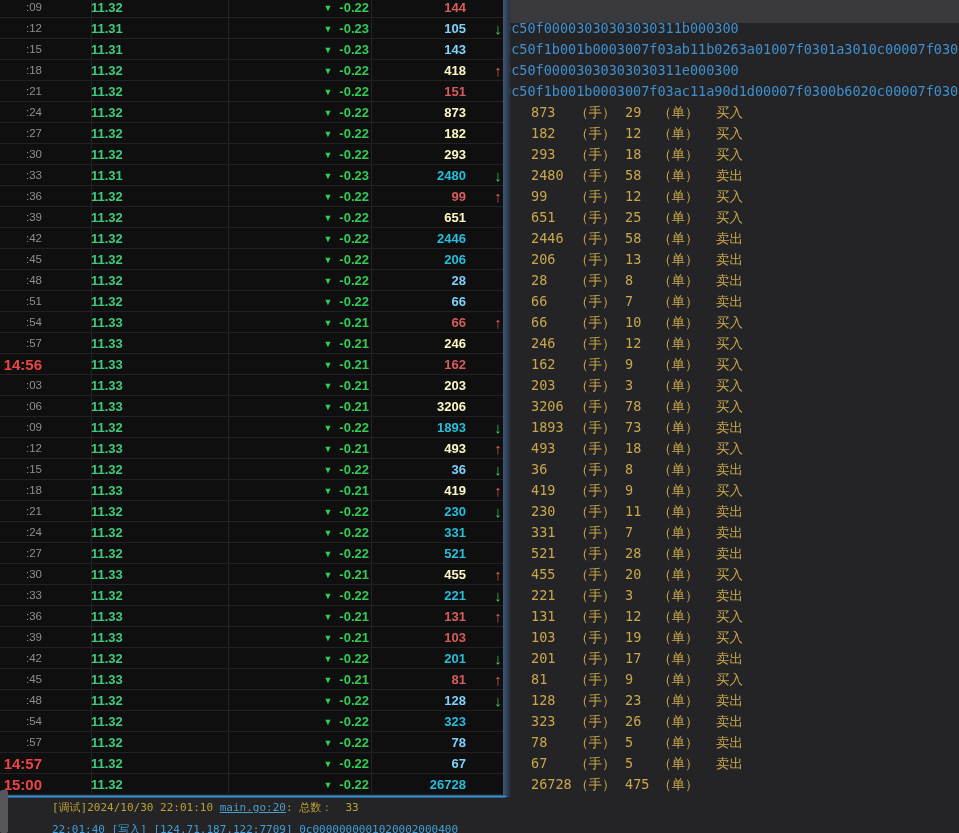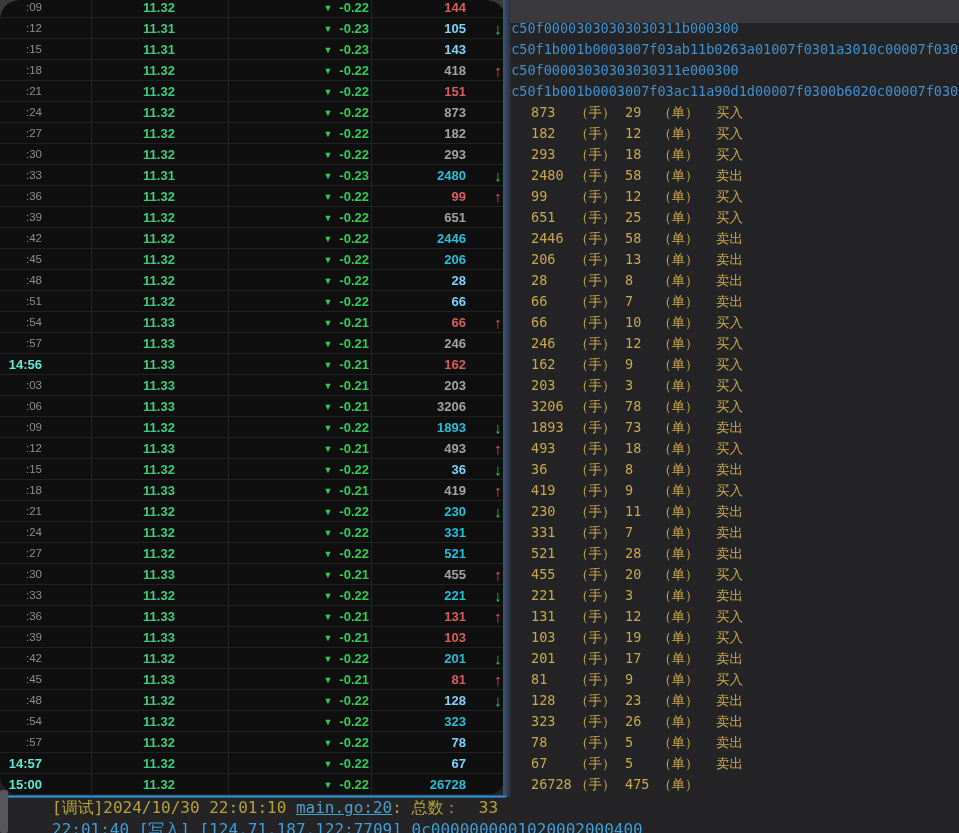--- a/index.html
+++ b/index.html
@@ -19,43 +19,43 @@
   .trade-row{position:absolute;left:0;width:959px;height:21px;line-height:21px;
     font-family:"DejaVu Sans Mono", monospace;font-size:13.5px;color:#c9a84c;}
   .trade-row span{position:absolute;top:0;white-space:pre;}
   .tr-qty{left:531px;}
   .tr-lots{left:575px;}
   .tr-count{left:625px;}
   .tr-unit{left:658px;}
   .tr-side{left:716px;}
   .logline{
     position:absolute;left:52px;height:16px;line-height:16px;white-space:pre;
-    font-family:"DejaVu Sans Mono", monospace;font-size:16px;
+    font-family:"DejaVu Sans Mono", monospace;font-size:11px;
   }
   #log-a{top:800px;color:#b9a235;}
   #log-a .loglink{color:#4a9fc9;text-decoration:underline;cursor:pointer;}
   #log-b{top:822px;color:#3f9fd9;}
   .left-scrollbar{position:absolute;left:0;top:790px;width:8px;height:43px;
     background:#57575b;z-index:6;border-radius:2px;}
   
   #tick-panel{position:absolute;left:0;top:0;width:506px;height:795px;z-index:2;
-    background:#0f0f10;overflow:hidden;border-radius:20px;}
+    background:#0f0f10;overflow:hidden;}
   .vdiv{position:absolute;top:0;width:1px;height:100%;background:#242426;}
   #tick-rows{margin-top:-3px;}
   .trow{position:relative;height:21px;display:flex;align-items:center;
     border-bottom:1px solid #222224;box-sizing:border-box;font-weight:bold;font-size:13px;}
   .c-time{width:91px;text-align:right;box-sizing:border-box;padding-right:49px;
     color:#8f8f8f;font-size:11.5px;font-weight:normal;}
-  .trow.major .c-time{color:#5eead4;font-weight:bold;font-size:13px;}
-  .c-price{width:137px;text-align:center;box-sizing:border-box;padding-right:1px;color:#3fcb7e;}
+  .trow.major .c-time{color:#ef4444;font-weight:bold;font-size:15px;}
+  .c-price{width:137px;text-align:left;box-sizing:border-box;padding-right:1px;color:#3fcb7e;}
   .c-change{width:143px;text-align:right;box-sizing:border-box;padding-right:2px;color:#33cb55;}
   .c-change .tri{font-size:9px;margin-right:7px;position:relative;top:-1px;}
   .c-vol{width:115px;text-align:right;box-sizing:border-box;padding-right:20px;}
   .vol-red{color:#d95c5c;}  .vol-green{color:#7dd3fc;}
-  .vol-magenta{color:#a3a3a3;} .vol-cyan{color:#26bfd9;}
+  .vol-magenta{color:#fef9c3;} .vol-cyan{color:#26bfd9;}
   .arrow{position:absolute;right:1px;top:1px;width:14px;text-align:center;
     font-size:15px;font-weight:bold;line-height:19px;}
   .arrow.up{color:#e05858;} .arrow.down{color:#3cd34c;}
   
   .right-strip{position:absolute;left:503px;top:0;width:8px;height:797px;z-index:3;
     background:linear-gradient(to right,#3d5878,#2b3442 80%,rgba(43,52,66,0));}
   .bottom-border{position:absolute;left:0;top:795px;width:507px;height:3px;z-index:4;
     background:linear-gradient(to bottom,#1d4a6e,#3f8fc9 50%,#1d4a6e);
     border-bottom-right-radius:4px;}
 </style>

